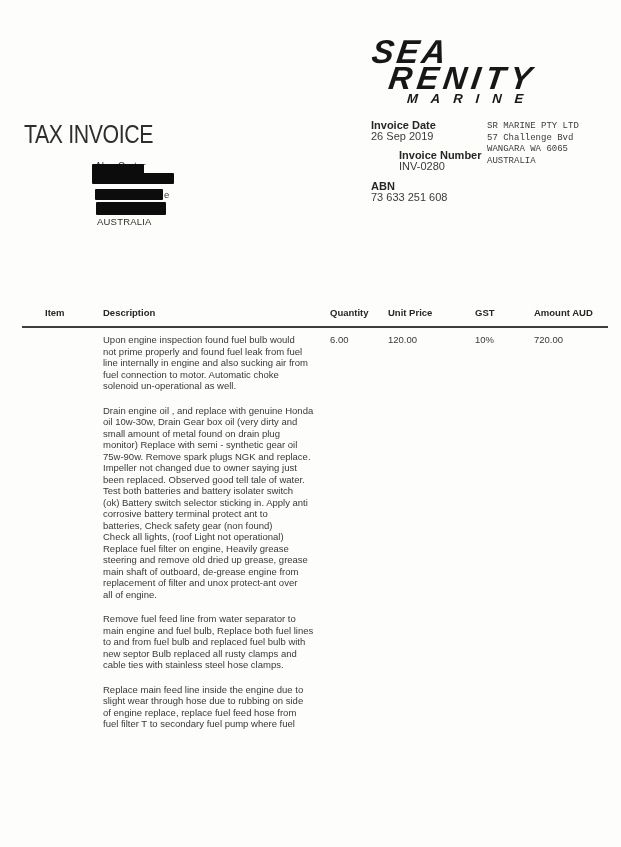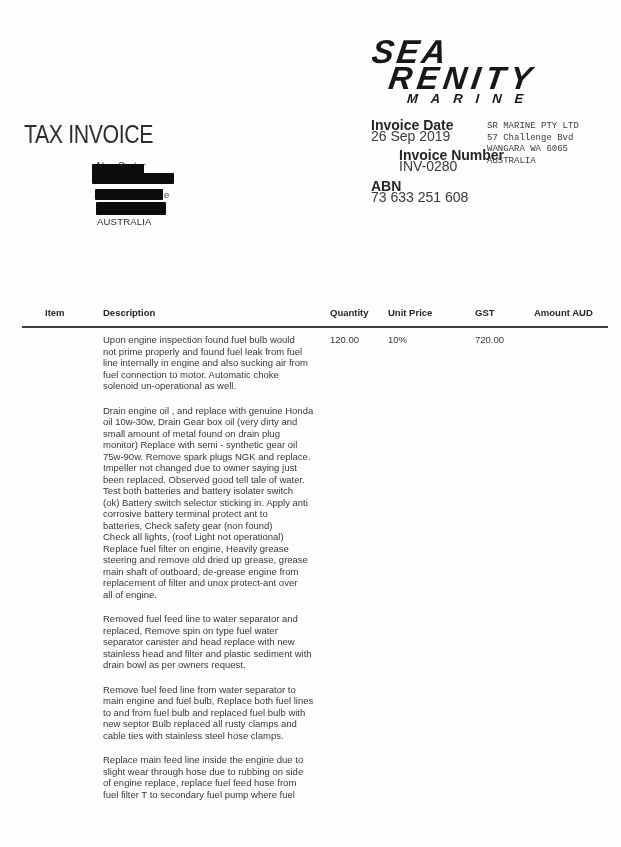--- a/index.html
+++ b/index.html
@@ -36,21 +36,21 @@
   .partial-name-clip span { font-size: 10px; color: #3a3a3a; white-space: nowrap; }
   .redaction { position: absolute; background: #0c0c0c; border-radius: 1px; }
   .bar-a { left: 92px;  top: 164px; width: 52px; height: 10px; }
   .bar-b { left: 92px;  top: 173px; width: 82px; height: 11px; }
   .bar-c { left: 95px;  top: 189px; width: 68px; height: 11px; }
   .bar-d { left: 96px;  top: 202px; width: 70px; height: 13px; }
   .visible-suffix { position: absolute; left: 164px; top: 189px; font-size: 9.5px; color: #3a3a3a; }
   .customer-country { position: absolute; left: 97px; top: 216px; font-size: 9.5px; color: #2f2f2f; letter-spacing: 0.2px; }
 
   
-  .meta-col { position: absolute; left: 371px; top: 120px; font-size: 14px; line-height: 11px; color: #3a3a3a; }
+  .meta-col { position: absolute; left: 371px; top: 120px; font-size: 11px; line-height: 11px; color: #3a3a3a; }
   .meta-group-2 { margin-top: 8px; margin-left: 28px; }
   .meta-group-3 { margin-top: 9px; }
   .meta-label { font-weight: bold; color: #262626; }
 
   .seller-col { position: absolute; left: 487px; top: 121px; font-size: 9px; line-height: 11.5px; color: #3a3a3a; font-family: Liberation Mono, monospace; }
 
   
   .tbl-grid {
     position: absolute; left: 25px; width: 577px;
     display: grid;
@@ -144,33 +144,29 @@
 Test both batteries and battery isolater switch
 (ok) Battery switch selector sticking in. Apply anti
 corrosive battery terminal protect ant to
 batteries, Check safety gear (non found)
 Check all lights, (roof Light not operational)
 Replace fuel filter on engine, Heavily grease
 steering and remove old dried up grease, grease
 main shaft of outboard, de-grease engine from
 replacement of filter and unox protect-ant over
 all of engine.</p>
-      <p>Removed fuel feed line to water separator and
-replaced, Remove spin on type fuel water
-separator canister and head replace with new
-stainless head and filter and plastic sediment with
-drain bowl as per owners request.</p>
       <p>Remove fuel feed line from water separator to
 main engine and fuel bulb, Replace both fuel lines
 to and from fuel bulb and replaced fuel bulb with
 new septor Bulb replaced all rusty clamps and
 cable ties with stainless steel hose clamps.</p>
       <p>Replace main feed line inside the engine due to
 slight wear through hose due to rubbing on side
 of engine replace, replace fuel feed hose from
 fuel filter T to secondary fuel pump where fuel</p>
     </div>
+    <div class="cell num">6.00</div>
     <div class="cell num">120.00</div>
     <div class="cell num">10%</div>
     <div class="cell num">720.00</div>
   </div>
 
 </div>
 
 </body></html>

